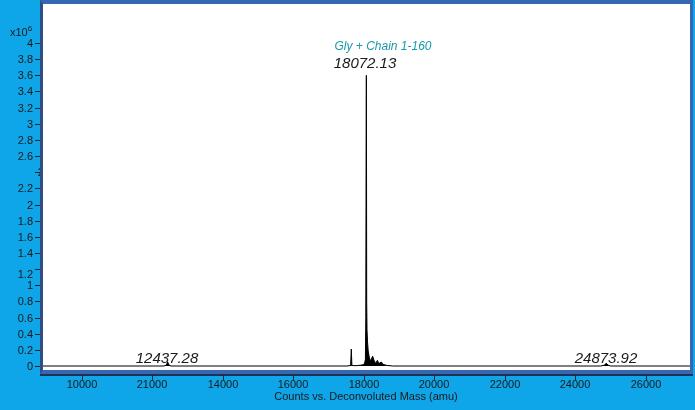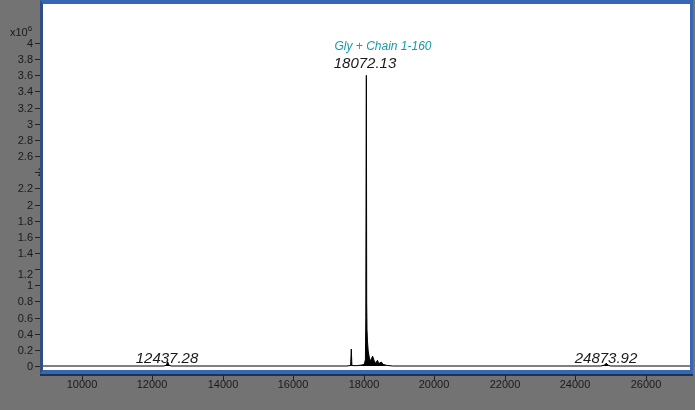--- a/index.html
+++ b/index.html
@@ -1,19 +1,19 @@
 <!DOCTYPE html>
 <html><head>
 <meta charset="utf-8">
 <style>
   html,body{margin:0;padding:0;}
   body{font-family:"Liberation Sans", sans-serif; background:#d8d8d8;}
   #screen{
     position:relative; width:695px; height:410px;
-    background:#737373; overflow:hidden;
+    background:#0ea5e9; overflow:hidden;
     border-bottom:1px solid #e4e4d8;
   }
   
   #plot-frame{
     position:absolute; left:40px; top:0; width:653px; height:374px;
     box-sizing:border-box; background:#ffffff;
     border-top:4px solid #3767b2;
     border-right:3px solid #3767b2;
     border-bottom:4px solid #3767b2;
     border-left:3px solid #2e4e84;
@@ -105,31 +105,32 @@
           <div class="ann" style="left: 124px; top: 348px;">12437.28</div>
           <div class="ann" style="left: 563px; top: 348px;">24873.92</div>
         </div>
     </div>
   </div>
 
   <div id="x-axis">
       <div class="xtick-mark" style="left: 82px;"></div>
       <div class="xtick-label" style="left: 82px;">10000</div>
       <div class="xtick-mark" style="left: 152px;"></div>
-      <div class="xtick-label" style="left: 152px;">12000</div>
+      <div class="xtick-label" style="left: 152px;">21000</div>
       <div class="xtick-mark" style="left: 223px;"></div>
       <div class="xtick-label" style="left: 223px;">14000</div>
       <div class="xtick-mark" style="left: 293px;"></div>
       <div class="xtick-label" style="left: 293px;">16000</div>
       <div class="xtick-mark" style="left: 364px;"></div>
       <div class="xtick-label" style="left: 364px;">18000</div>
       <div class="xtick-mark" style="left: 434px;"></div>
       <div class="xtick-label" style="left: 434px;">20000</div>
       <div class="xtick-mark" style="left: 505px;"></div>
       <div class="xtick-label" style="left: 505px;">22000</div>
       <div class="xtick-mark" style="left: 575px;"></div>
       <div class="xtick-label" style="left: 575px;">24000</div>
       <div class="xtick-mark" style="left: 646px;"></div>
       <div class="xtick-label" style="left: 646px;">26000</div>
     </div>
 
+  <div id="x-axis-title">Counts vs. Deconvoluted Mass (amu)</div>
 
 </div>
 
 </body></html>

